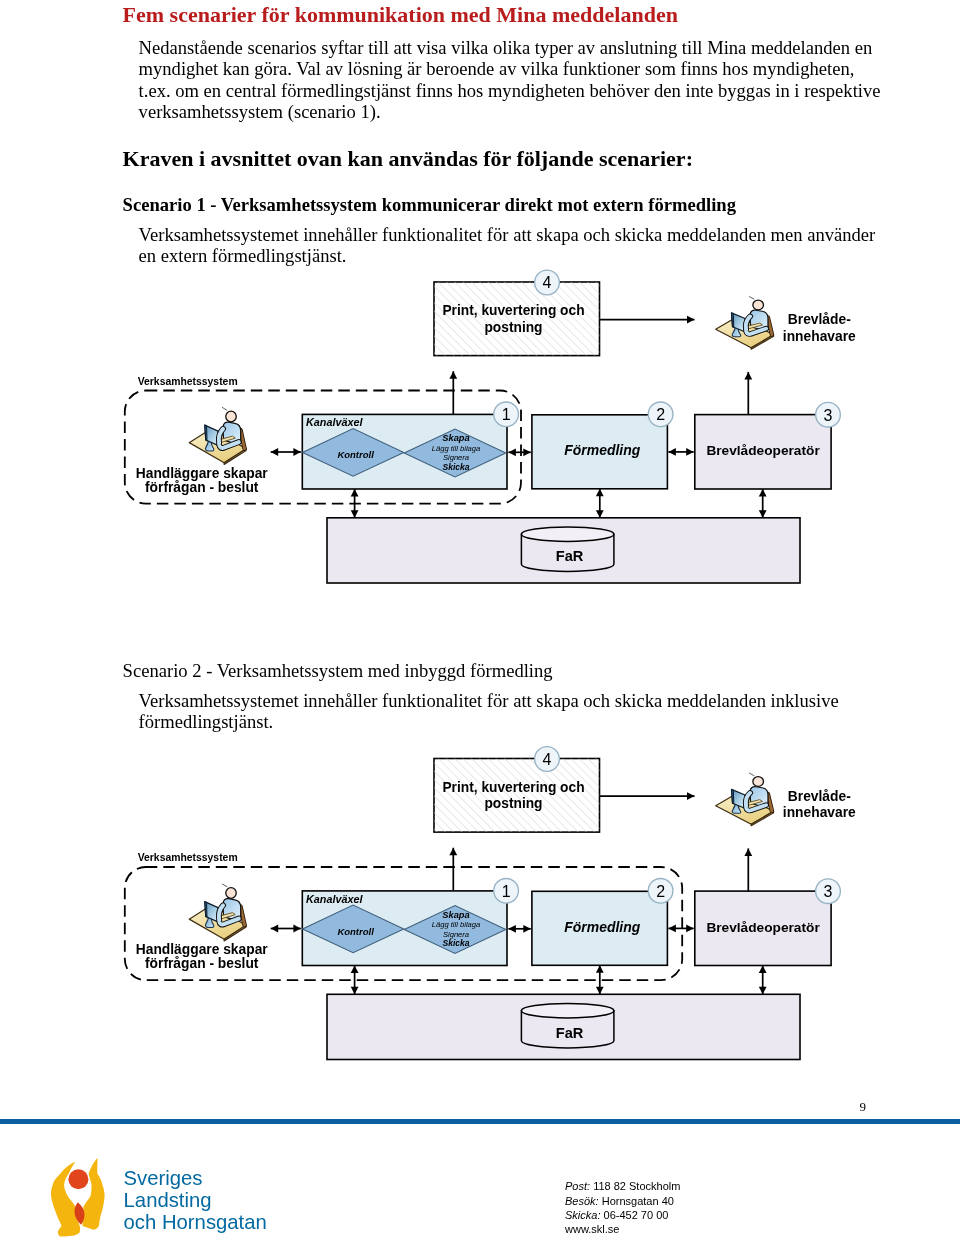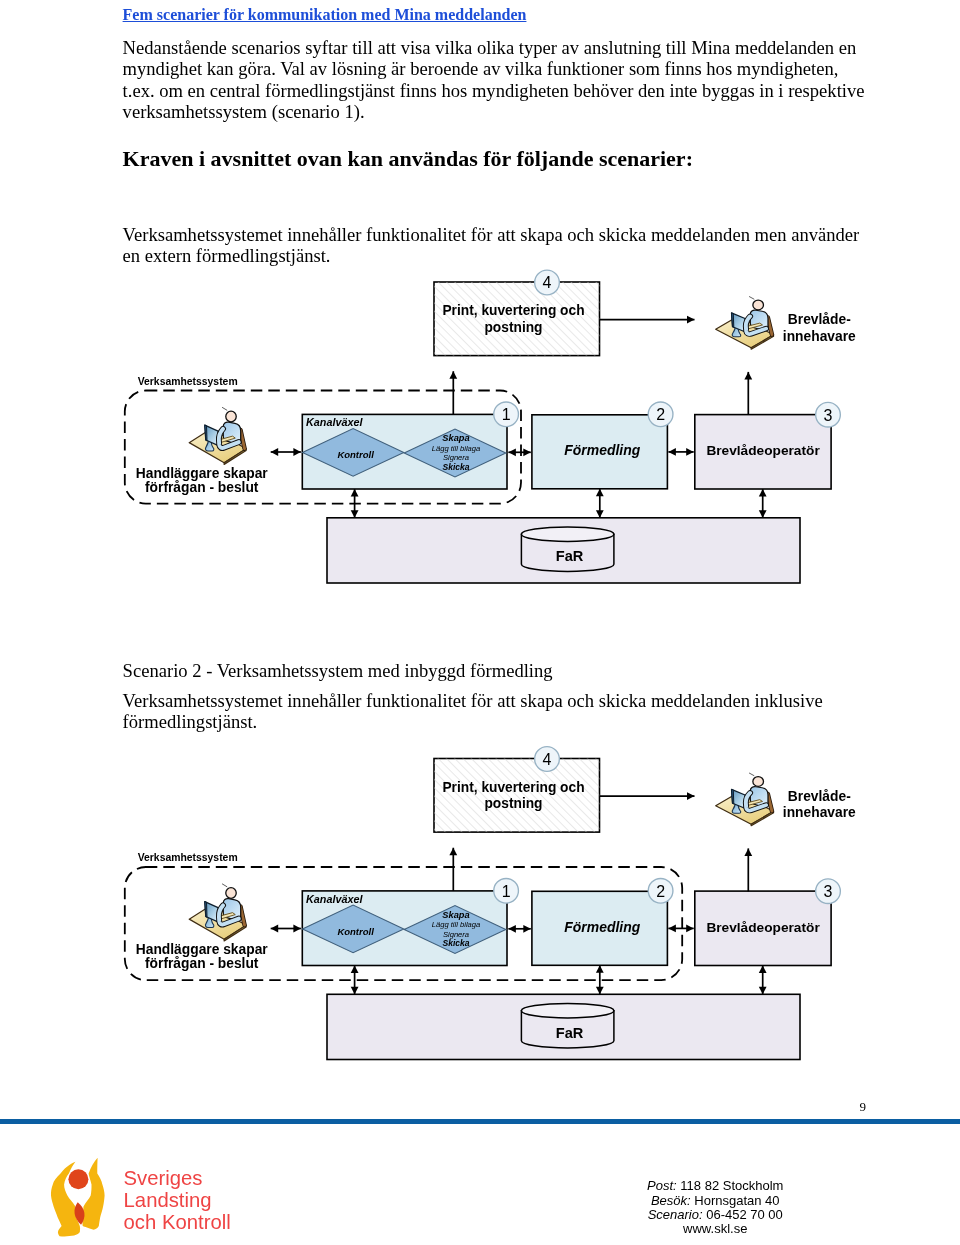--- a/index.html
+++ b/index.html
@@ -2,37 +2,37 @@
 <html><head>
 <meta charset="utf-8">
 <style>
   html,body{margin:0;padding:0;background:#fff;}
   body{width:960px;height:1245px;position:relative;overflow:hidden;
        font-family:"Liberation Serif",serif;color:#000;
        -webkit-font-smoothing:antialiased;}
   .abs{position:absolute;}
   #page{position:absolute;left:0;top:0;width:960px;height:1245px;transform:translateZ(0);}
 
-  .doc-title{left:122.6px;top:0.7px;font-size:16px;font-weight:bold;color:#1d4ed8;
-             line-height:28px;letter-spacing:0px;text-decoration:underline;}
-  .para{font-size:18.58px;line-height:21.4px;width:742px;}
+  .doc-title{left:122.6px;top:0.7px;font-size:22px;font-weight:bold;color:#b91c1c;
+             line-height:28px;letter-spacing:0px;}
+  .para{font-size:18.58px;line-height:21.4px;width:742px;margin-left:16px;}
   .para.p1{left:122.6px;top:36.83px;}
   .h-kraven{left:122.6px;top:148.28px;font-size:22px;line-height:21.4px;font-weight:bold;}
   .h-sc1{left:122.6px;top:194.23px;font-size:18.58px;line-height:21.4px;font-weight:bold;}
   .para.p2{left:122.6px;top:224.03px;}
   .h-sc2{left:122.6px;top:660.13px;font-size:18.58px;line-height:21.4px;font-weight:normal;}
   .para.p3{left:122.6px;top:689.93px;}
 
   .pagenum{left:0;top:1099.3px;width:866px;text-align:right;font-size:13px;
            line-height:16px;font-family:"Liberation Serif",serif;}
   .rule{left:0;top:1119.1px;width:960px;height:4.7px;background:#0b5ea2;}
   .brandname{left:123.6px;top:1168.3px;font-family:"Liberation Sans",sans-serif;
-             font-size:20.3px;line-height:21.8px;font-weight:normal;color:#ef4444;}
-  .contact{left:565px;top:1179.4px;width:300.5px;text-align:center;
-           font-family:"Liberation Sans",sans-serif;font-size:13px;line-height:14.35px;}
+             font-size:20.3px;line-height:21.8px;font-weight:normal;color:#0369a1;}
+  .contact{left:565px;top:1179.4px;width:300.5px;text-align:left;
+           font-family:"Liberation Sans",sans-serif;font-size:11px;line-height:14.35px;}
   .contact i{font-style:italic;}
 
   #diagrams{left:0;top:0;}
   #logo{left:49.2px;top:1156.3px;}
   #diagrams text{font-family:"Liberation Sans",sans-serif;fill:#000;transform:translateZ(0);}
   .d-lbl{font-size:13.75px;font-weight:bold;text-anchor:middle;}
   .d-name{font-size:13.8px;font-weight:bold;text-anchor:middle;}
   .d-bound{font-size:10.4px;font-weight:bold;text-anchor:start;}
   .d-sub{font-size:10.8px;font-weight:bold;font-style:italic;}
   .d-dia{font-size:9.5px;font-weight:bold;font-style:italic;text-anchor:middle;}
@@ -48,20 +48,21 @@
 <body>
 
 <div id="page">
 
   <div class="abs doc-title">Fem scenarier för kommunikation med Mina meddelanden</div>
 
   <div class="abs para p1">Nedanstående scenarios syftar till att visa vilka olika typer av anslutning till Mina meddelanden en myndighet kan göra. Val av lösning är beroende av vilka funktioner som finns hos myndigheten, t.ex. om en central förmedlingstjänst finns hos myndigheten behöver den inte byggas in i respektive verksamhetssystem (scenario 1).</div>
 
   <div class="abs h-kraven">Kraven i avsnittet ovan kan användas för följande scenarier:</div>
 
+  <div class="abs h-sc1">Scenario 1 - Verksamhetssystem kommunicerar direkt mot extern förmedling</div>
   <div class="abs para p2">Verksamhetssystemet innehåller funktionalitet för att skapa och skicka meddelanden men använder en extern förmedlingstjänst.</div>
 
   <div class="abs h-sc2">Scenario 2 - Verksamhetssystem med inbyggd förmedling</div>
   <div class="abs para p3">Verksamhetssystemet innehåller funktionalitet för att skapa och skicka meddelanden inklusive förmedlingstjänst.</div>
 
   <svg class="abs" id="diagrams" width="960" height="1245" viewBox="0 0 960 1245">
 <defs>
   <pattern id="hatch" width="5.87" height="5.87" patternUnits="userSpaceOnUse" patternTransform="rotate(-45)">
     <rect width="5.87" height="5.87" fill="none"></rect>
     <line x1="0" y1="0" x2="0" y2="5.87" stroke="#d2d2d2" stroke-width="1"></line>
@@ -324,23 +325,23 @@
              C33.9,57.5 34.2,54.0 34.5,50.4 C36.6,46.5 40.0,43.0 41.7,39.5
              C42.4,36.0 42.6,32.0 42.5,28.5 C41.6,24.5 40.0,20.5 39.6,17.6
              C41.8,11.5 45.0,5.5 48.6,1.8 Z"></path>
     <circle cx="29.4" cy="23.3" r="10" fill="#e0451b"></circle>
     <path fill="#d8401a" d="M28.7,46.2 C23.5,53 24.5,62 32.1,68.7 C37.5,61 36.5,52.5 28.7,46.2 Z"></path>
   </svg>
 
   <div class="abs brandname">
     <div>Sveriges</div>
     <div>Landsting</div>
-    <div>och Kontroll</div>
+    <div>och Hornsgatan</div>
   </div>
 
   <div class="abs contact">
     <div><i>Post:</i> <span>118 82 Stockholm</span></div>
     <div><i>Besök:</i> <span>Hornsgatan 40</span></div>
-    <div><i>Scenario:</i> <span>06-452 70 00</span></div>
+    <div><i>Skicka:</i> <span>06-452 70 00</span></div>
     <div><span>www.skl.se</span></div>
   </div>
 
 </div>
 
 </body></html>

